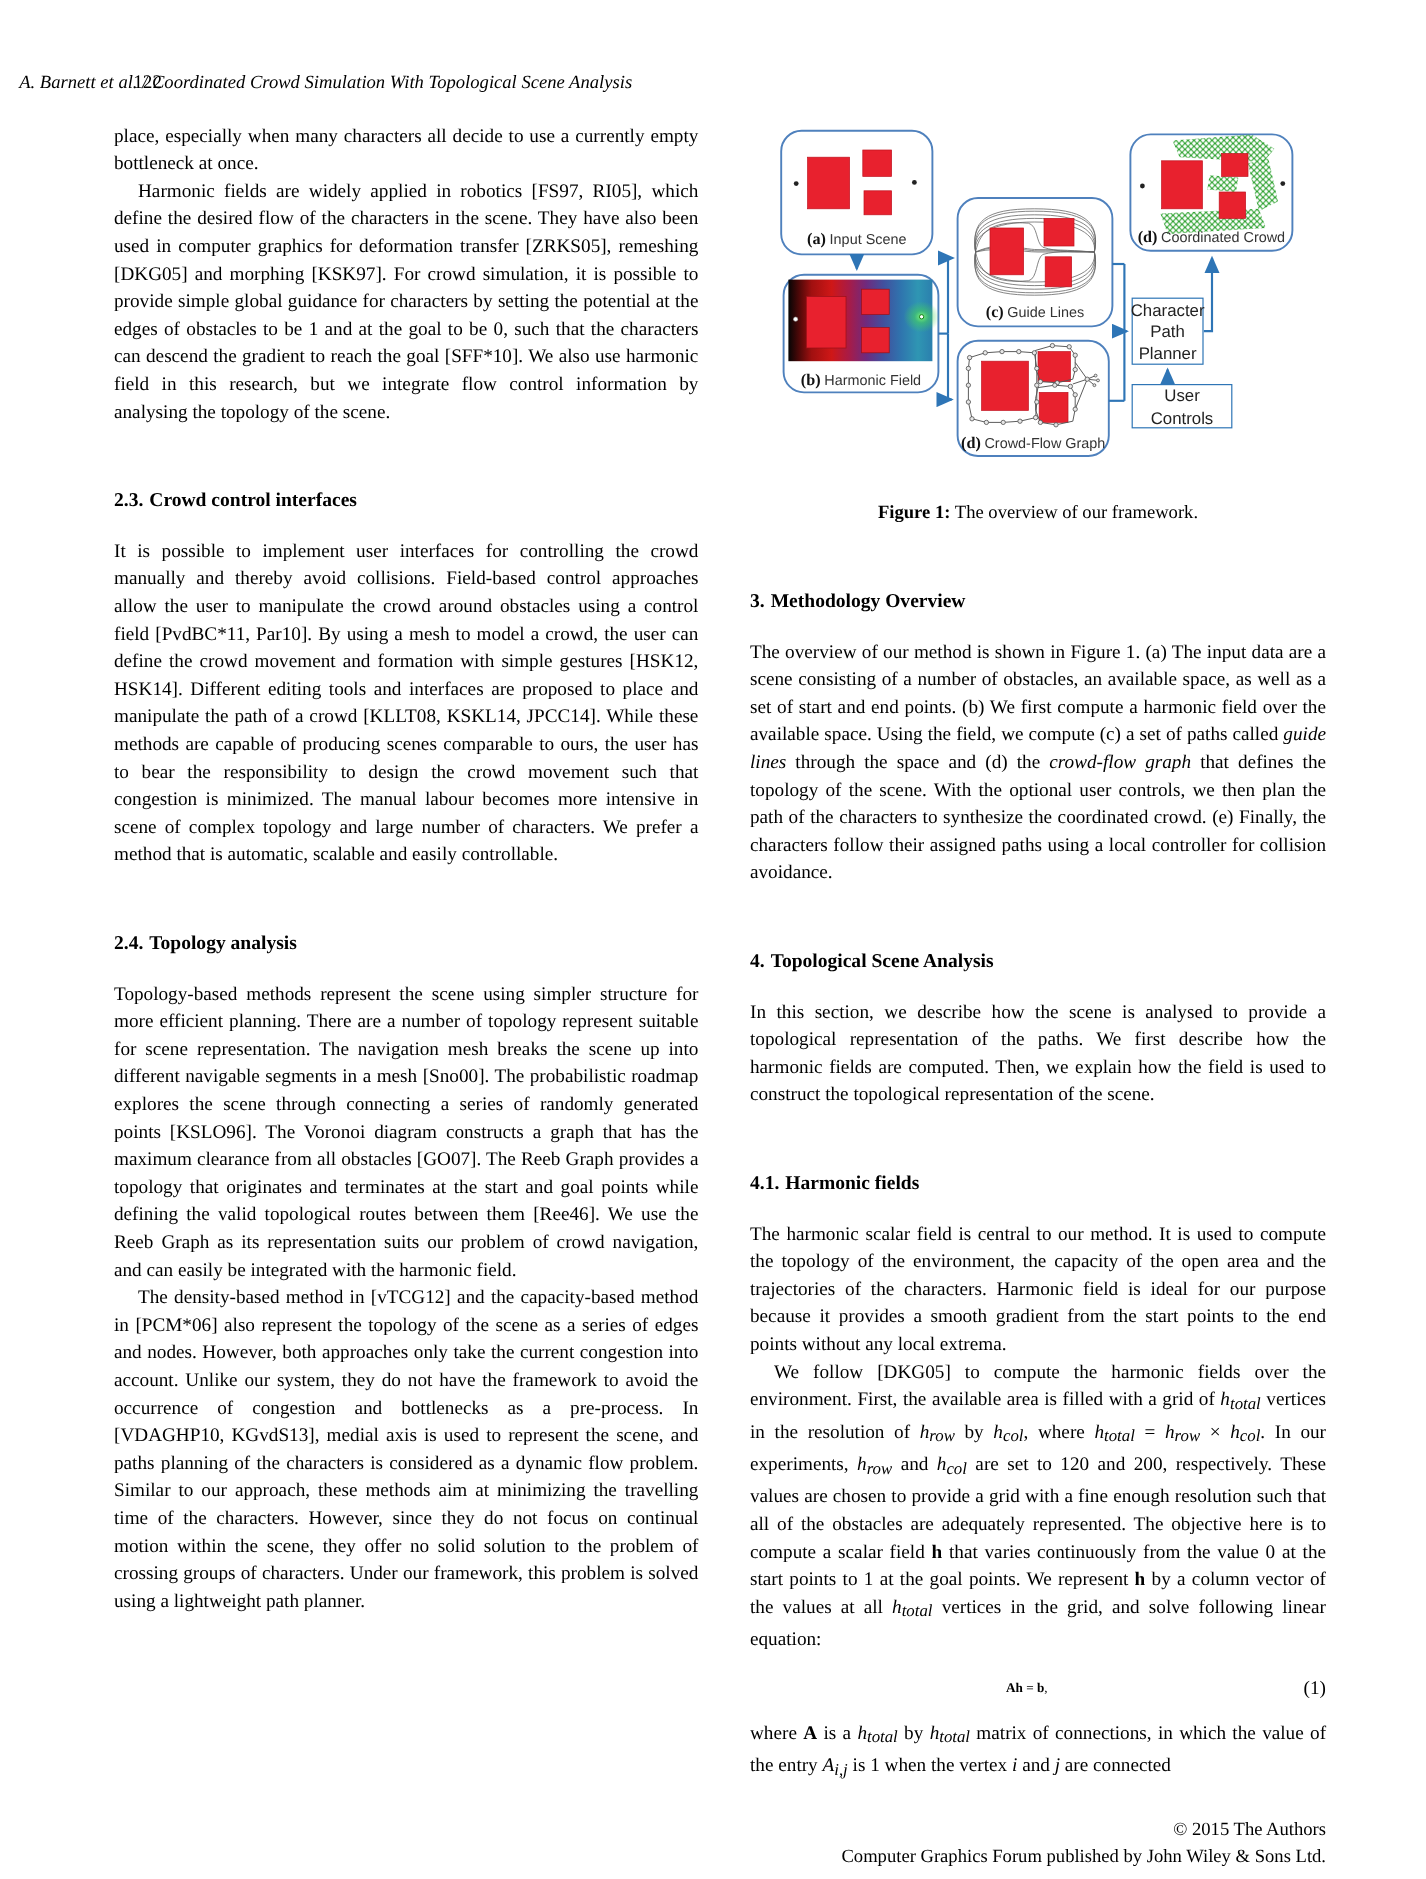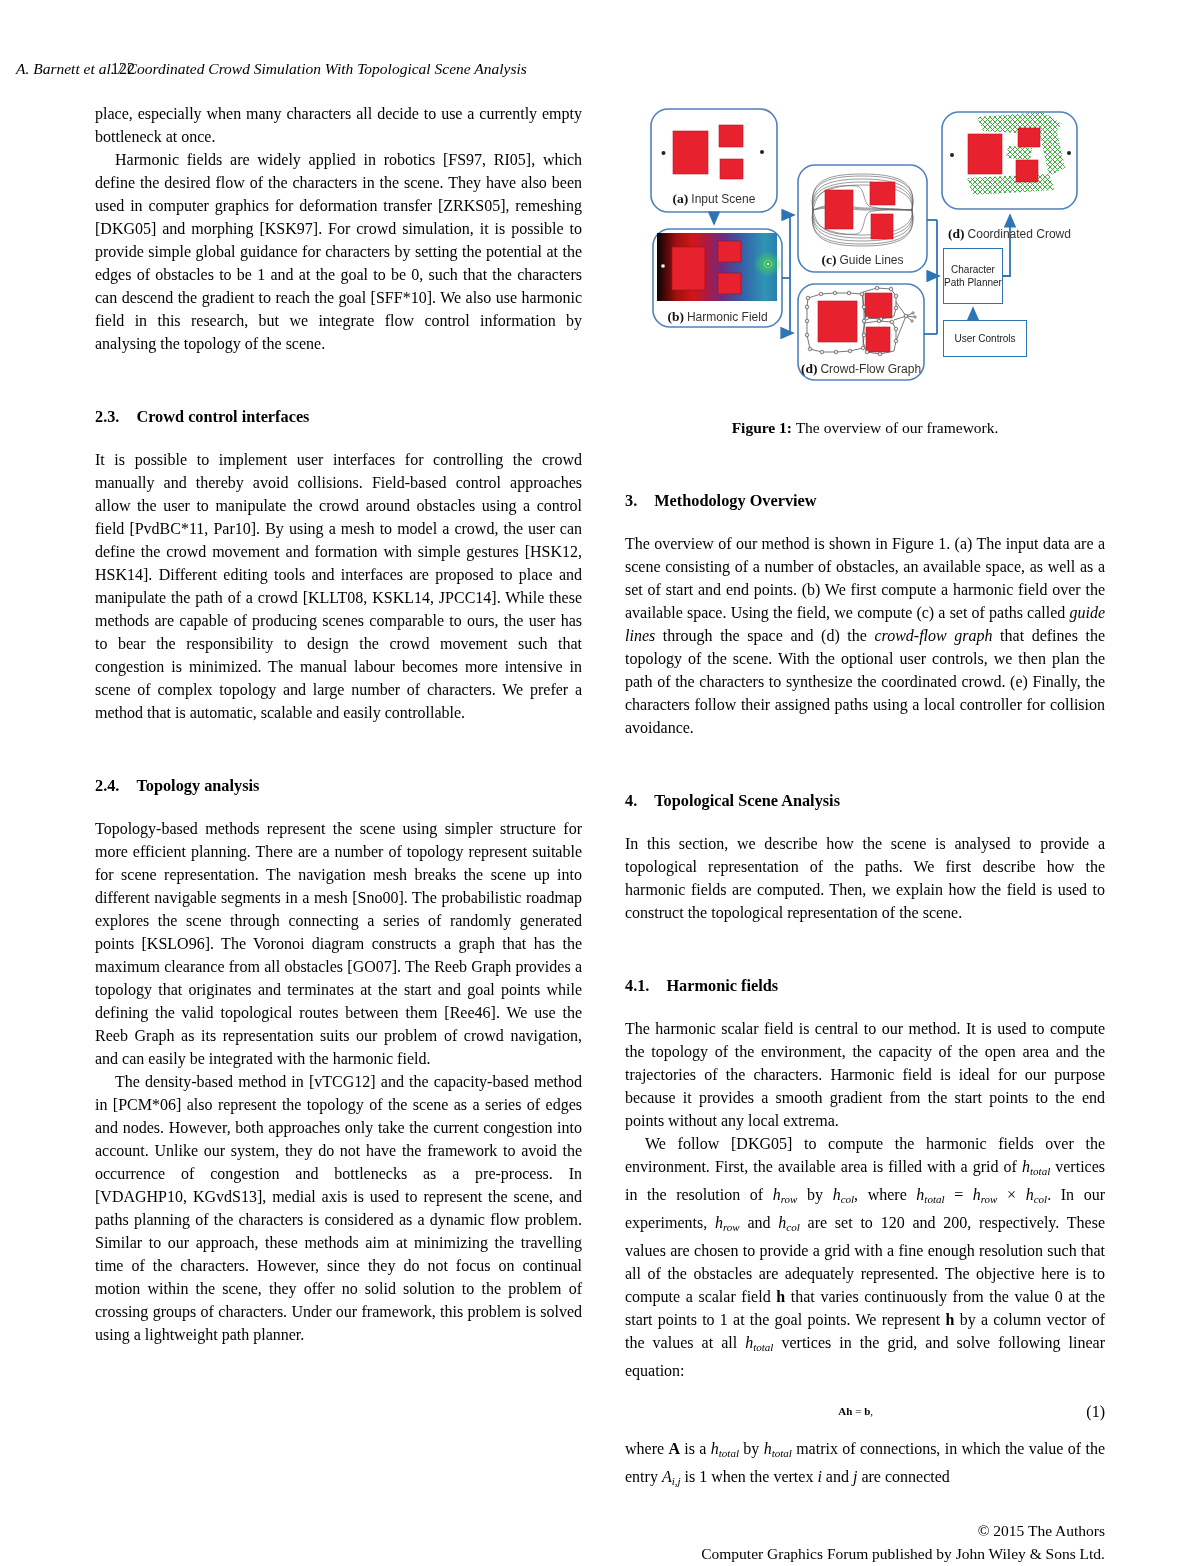--- a/index.html
+++ b/index.html
@@ -10,30 +10,30 @@
   .runtitle{position:absolute;left:0;right:0;top:0;text-align:left;font-style:italic;font-size:15.5px;}
   
   .col{position:absolute;top:102px;text-align:justify;font-size:16px;line-height:23px;}
   .col-left{left:95px;width:487px;}
   .col-right{left:625px;width:480px;}
   .col p{margin:0;}
   .para{margin:0;}
   .para + .para{margin-top:0;}
   .indent{text-indent:20px;}
   .sec-head{font-weight:bold;font-size:16.3px;text-align:left;margin:50px 0 20px 0;}
-  .sec-head .ht{margin-left:17px;}
+  .sec-head .ht{margin-left:5px;}
   .rt-i,.ri{font-style:italic;}
   .rt-b,.rb{font-weight:bold;}
-  .rsub{font-size:11px;vertical-align:-3px;letter-spacing:0;}
+  .rsub{font-size:14px;vertical-align:-3px;letter-spacing:0;}
   
   .figure{position:relative;width:480px;height:298px;margin:0 0 16px 0;}
   .figure svg{position:absolute;left:0;top:0;}
   .panel-label{position:absolute;text-align:center;font-family:"Liberation Sans",sans-serif;font-size:12px;color:#333;white-space:nowrap;}
   .panel-label .pfx{font-family:"Liberation Serif",serif;font-weight:bold;font-size:13.5px;color:#111;margin-right:3px;}
-  .ctrl-box{position:absolute;display:flex;align-items:center;justify-content:center;text-align:center;font-family:"Liberation Sans",sans-serif;font-size:10px;line-height:1.3;color:#222;background:#fff;border:1.6px solid #2e75b6;box-sizing:border-box;}
+  .ctrl-box{position:absolute;display:flex;align-items:center;justify-content:center;text-align:center;font-family:"Liberation Sans",sans-serif;font-size:14px;line-height:1.3;color:#222;background:#fff;border:1.6px solid #2e75b6;box-sizing:border-box;}
   .fig-caption{text-align:center;font-size:15.5px;margin:6px 0 0 0;}
   .fig-caption .cap-label{font-weight:bold;}
   .fig-caption .cap-text{}
   
   .equation{display:flex;align-items:center;margin:18px 0 14px 0;}
   .eq-body{flex:1;text-align:center;font-size:11px;}
   .eq-num{font-size:16px;}
   
   .footer{margin-top:26px;text-align:right;font-size:15.5px;line-height:23px;}
 </style>
@@ -217,21 +217,21 @@
     </div>
     <div class="panel-label" style="left:28px;top:203px;width:129px;">
       <span class="pfx">(b)</span><span>Harmonic Field</span>
     </div>
     <div class="panel-label" style="left:173px;top:146px;width:129px;text-align:center;">
       <span class="pfx">(c)</span><span>Guide Lines</span>
     </div>
     <div class="panel-label" style="left:173px;top:255px;width:126px;">
       <span class="pfx">(d)</span><span>Crowd-Flow Graph</span>
     </div>
-    <div class="panel-label" style="left:317px;top:84px;width:135px;margin-top:36px;">
+    <div class="panel-label" style="left:317px;top:84px;width:135px;">
       <span class="pfx">(d)</span><span>Coordinated Crowd</span>
     </div>
 
     <div class="ctrl-box" style="left:318px;top:146px;width:60px;height:56px;">Character Path Planner</div>
     <div class="ctrl-box" style="left:318px;top:218px;width:84px;height:37px;">User Controls</div>
   </div>
 
   <div class="fig-caption">
     <span class="cap-label">Figure 1:</span>
     <span class="cap-text">The overview of our framework.</span>

